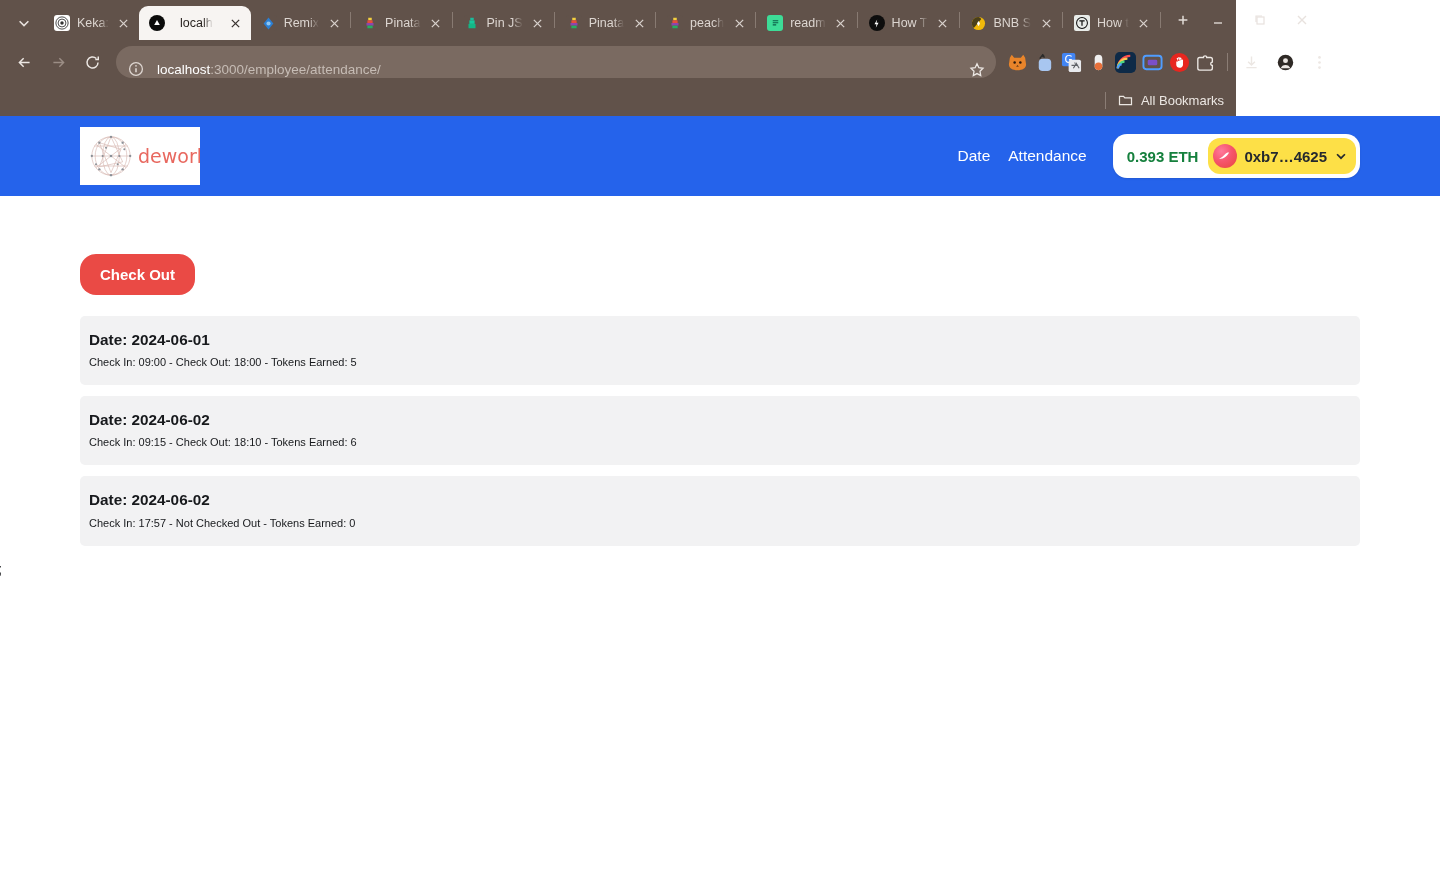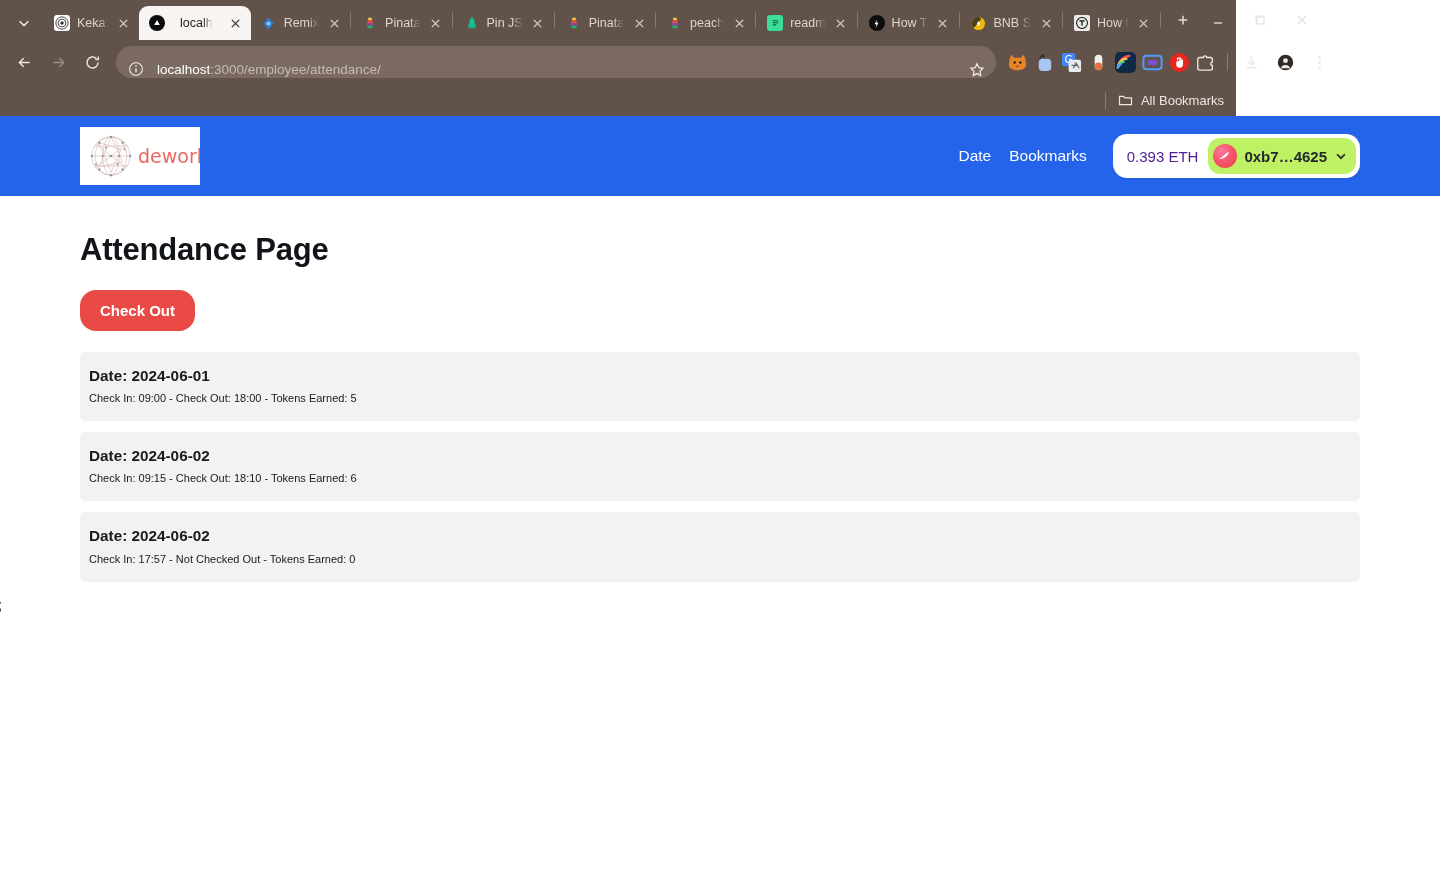--- a/index.html
+++ b/index.html
@@ -208,26 +208,26 @@
   .wallet-pill {
     display: flex; align-items: center;
     background: #ffffff;
     border-radius: 14px;
     height: 44px;
     padding: 4px 4px 4px 14px;
     margin-left: 8px;
     box-shadow: 0 1px 2px rgba(0,0,0,.10);
   }
   .wallet-eth {
-    font-size: 15px; font-weight: normal; color: #4c1d95;
+    font-size: 15px; font-weight: bold; color: #15803d;
     margin-right: 10px;
   }
   .wallet-acct {
     display: flex; align-items: center;
-    background: #bef264;
+    background: #fde047;
     border-radius: 12px;
     height: 36px;
     padding: 0 8px 0 5px;
     gap: 7px;
   }
   .wallet-avatar {
     width: 24px; height: 24px; border-radius: 50%;
     background: radial-gradient(circle at 35% 30%, #ff7a9c 0%, #f6556d 45%, #e8453c 100%);
     display: flex; align-items: center; justify-content: center;
     flex: 0 0 auto;
@@ -672,41 +672,40 @@
             <circle cx="38" cy="40" r="1.2"></circle>
           <circle cx="12" cy="40" r="1.2"></circle>
             <circle cx="46" cy="22" r="1.2"></circle>
         </g>
       </svg>
       <span class="logo-word">dework</span>
     </div>
 
     <div class="nav-right">
       <a class="nav-link" href="#">Date</a>
-      <a class="nav-link" href="#">Bookmarks</a>
+      <a class="nav-link" href="#">Attendance</a>
 
       <div class="wallet-pill">
         <span class="wallet-eth">0.393 ETH</span>
         <span class="wallet-acct">
           <span class="wallet-avatar">
             <svg viewBox="0 0 24 24" width="20" height="20">
                 <path d="M5 15c3-1 5-3.2 7-5.2 1.6-1.6 3.4-2.3 5-1.9-1.2 2.2-3.2 4.4-5.6 5.9C9.4 15.1 7.1 15.6 5 15z" fill="#ffffff"></path>
               </svg>
           </span>
           <span class="wallet-addr">0xb7…4625</span>
           <svg class="wallet-chev" viewBox="0 0 16 16" fill="none" stroke="currentColor" stroke-width="2">
               <path d="M3.5 6l4.5 4.5L12.5 6"></path>
             </svg>
         </span>
       </div>
     </div>
   </div>
 
   <div class="page">
-    <h1 class="page-title">Attendance Page</h1>
 
     <button class="checkout-btn">Check Out</button>
 
 
     <div class="history-list">
       <div class="history-row">
         <div class="row-date">Date: 2024-06-01</div>
         <div class="row-detail">Check In: 09:00 - Check Out: 18:00 - Tokens Earned: 5</div>
       </div>
       <div class="history-row">

